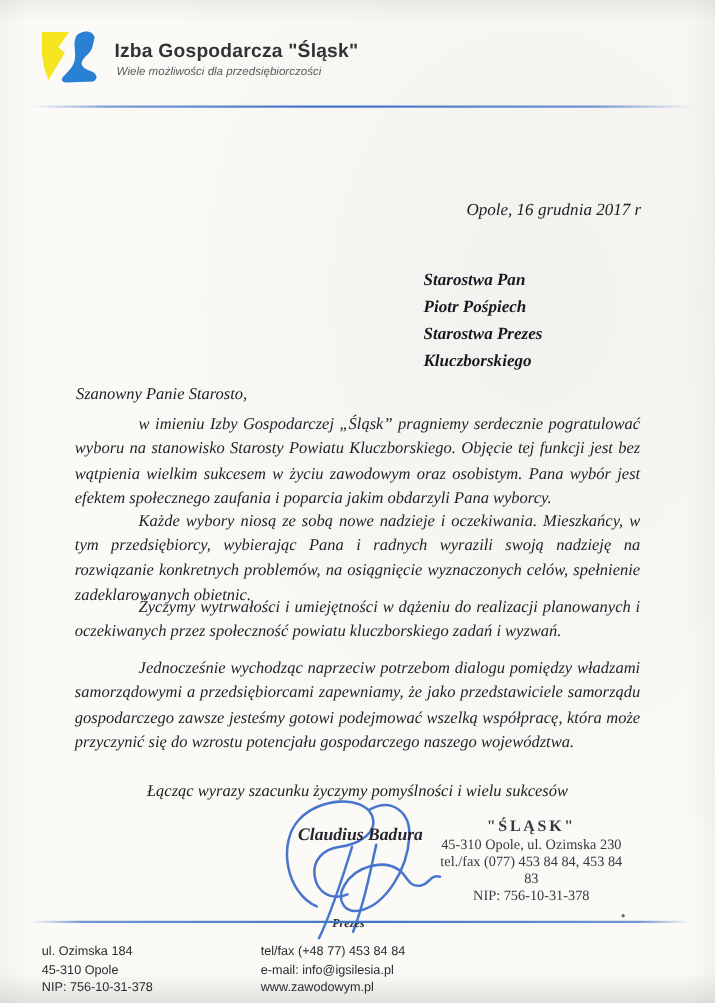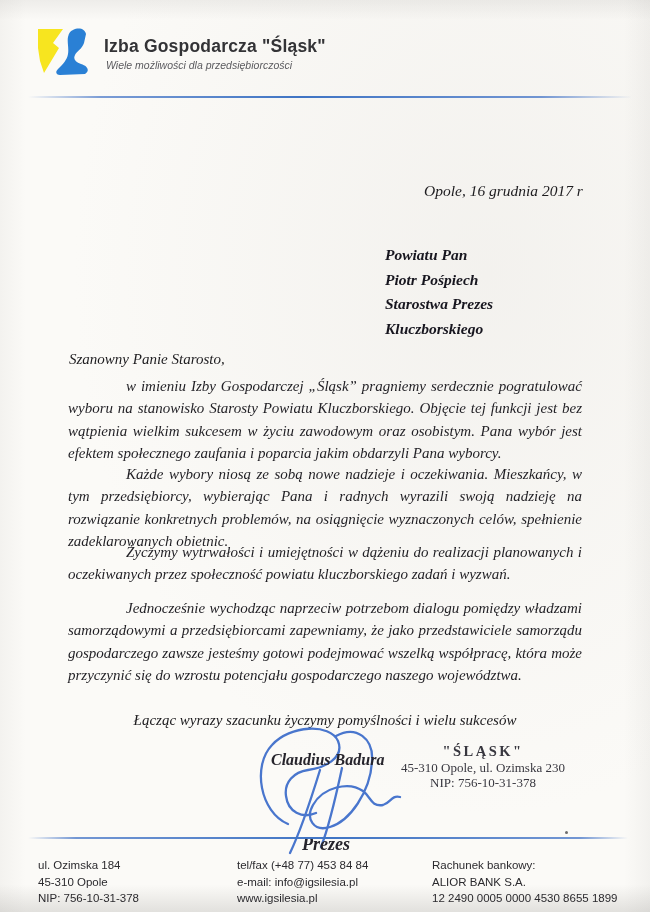--- a/index.html
+++ b/index.html
@@ -30,21 +30,21 @@
   .dateline{left:424px;top:182px;font-style:italic;font-size:15.5px;}
   .recipient{left:385px;top:243px;font-style:italic;font-weight:bold;font-size:15.5px;line-height:24.5px;color:#17161f;}
   .salutation{left:69px;top:351px;font-style:italic;font-size:15px;}
   .para{left:68px;width:514px;font-style:italic;font-size:15px;line-height:22.4px;text-align:justify;text-indent:58px;color:#201f24;}
   .p1{top:375px;} .p2{top:463px;} .p3{top:541px;} .p4{top:597px;}
   .closing{left:40px;top:702px;width:570px;text-align:center;font-style:italic;font-size:15px;margin-top:10px;}
 
   
   .sig-svg{left:250px;top:720px;}
   .sig-name{left:271px;top:751px;font-style:italic;font-weight:bold;font-size:16px;color:#26242c;}
-  .sig-role{left:302px;top:834px;font-style:italic;font-weight:bold;font-size:18px;color:#26242c;}
+  .sig-role{left:302px;top:834px;font-style:italic;font-weight:bold;font-size:11px;color:#26242c;}
   .stamp{left:393px;top:744px;width:180px;text-align:center;color:#38373f;font-size:13px;line-height:15.5px;}
   .stamp .s-org{letter-spacing:1.6px;font-size:13px;}
   .stamp .s-name{letter-spacing:2.5px;font-weight:bold;font-size:14.5px;}
   .stamp .s-addr,.stamp .s-tel,.stamp .s-nip{font-size:13px;}
   .artifact-dot{left:565px;top:831px;width:3px;height:3px;border-radius:50%;background:#4a4a4a;opacity:.8;}
 
   
   .footer-col{top:857px;font-family:"Liberation Sans",sans-serif;font-size:11.5px;line-height:16.5px;color:#2b2a2e;}
   .fc1{left:38px;} .fc2{left:237px;} .fc3{left:432px;}
 </style>
@@ -59,21 +59,21 @@
       <path d="M36,2 C42,-1 48,1 49,6 L47,15 C45,21 40,23 38,27 C36,31 38,34 44,36 C51,38 53,43 48,46 L23,47 C19,47 18,44 21,41 C26,36 30,32 31,26 C32,20 30,14 31,9 C32,5 33,3 36,2 Z" fill="#2a80d5"></path>
     </svg>
   </div>
   <div class="abs lh-title">Izba Gospodarcza "Śląsk"</div>
   <div class="abs lh-tagline">Wiele możliwości dla przedsiębiorczości</div>
   <div class="abs rule rule-header"></div>
 
   <div class="abs dateline">Opole, 16 grudnia 2017 r</div>
 
   <div class="abs recipient">
-    <div>Powiatu Pan</div>
+    <div>Starostwa Pan</div>
     <div>Piotr Pośpiech</div>
     <div>Starostwa Prezes</div>
     <div>Kluczborskiego</div>
   </div>
 
   <div class="abs salutation">Szanowny Panie Starosto,</div>
   <div class="abs para p1">w imieniu Izby Gospodarczej „Śląsk” pragniemy serdecznie pogratulować wyboru na stanowisko Starosty Powiatu Kluczborskiego. Objęcie tej funkcji jest bez wątpienia wielkim sukcesem w życiu zawodowym oraz osobistym. Pana wybór jest efektem społecznego zaufania i poparcia jakim obdarzyli Pana wyborcy.</div>
   <div class="abs para p2">Każde wybory niosą ze sobą nowe nadzieje i oczekiwania. Mieszkańcy, w tym przedsiębiorcy, wybierając Pana i radnych wyrazili swoją nadzieję na rozwiązanie konkretnych problemów, na osiągnięcie wyznaczonych celów, spełnienie zadeklarowanych obietnic.</div>
   <div class="abs para p3">Życzymy wytrwałości i umiejętności w dążeniu do realizacji planowanych i oczekiwanych przez społeczność powiatu kluczborskiego zadań i wyzwań.</div>
   <div class="abs para p4">Jednocześnie wychodząc naprzeciw potrzebom dialogu pomiędzy władzami samorządowymi a przedsiębiorcami zapewniamy, że jako przedstawiciele samorządu gospodarczego zawsze jesteśmy gotowi podejmować wszelką współpracę, która może przyczynić się do wzrostu potencjału gospodarczego naszego województwa.</div>
@@ -88,35 +88,31 @@
         <path d="M92,48 C86,76 80,104 71,127"></path>
       </g>
     </svg>
   </div>
   <div class="abs sig-name">Claudius Badura</div>
   <div class="abs sig-role">Prezes</div>
 
   <div class="abs stamp">
     <div class="s-name">"ŚLĄSK"</div>
     <div class="s-addr">45-310 Opole, ul. Ozimska 230</div>
+    <div class="s-tel">tel./fax (077) 453 84 84, 453 84 83</div>
     <div class="s-nip">NIP: 756-10-31-378</div>
   </div>
 
   <div class="abs artifact-dot"></div>
   <div class="abs rule rule-footer"></div>
 
   <div class="abs footer-col fc1">
     <div>ul. Ozimska 184</div>
     <div>45-310 Opole</div>
     <div>NIP: 756-10-31-378</div>
   </div>
   <div class="abs footer-col fc2">
     <div>tel/fax (+48 77) 453 84 84</div>
     <div>e-mail: info@igsilesia.pl</div>
-    <div>www.igsilesia.pl</div>
-  </div>
-  <div class="abs footer-col fc3">
-    <div>Rachunek bankowy:</div>
-    <div>ALIOR BANK S.A.</div>
-    <div>12 2490 0005 0000 4530 8655 1899</div>
+    <div>www.zawodowym.pl</div>
   </div>
 
 </div>
 
 </body></html>

